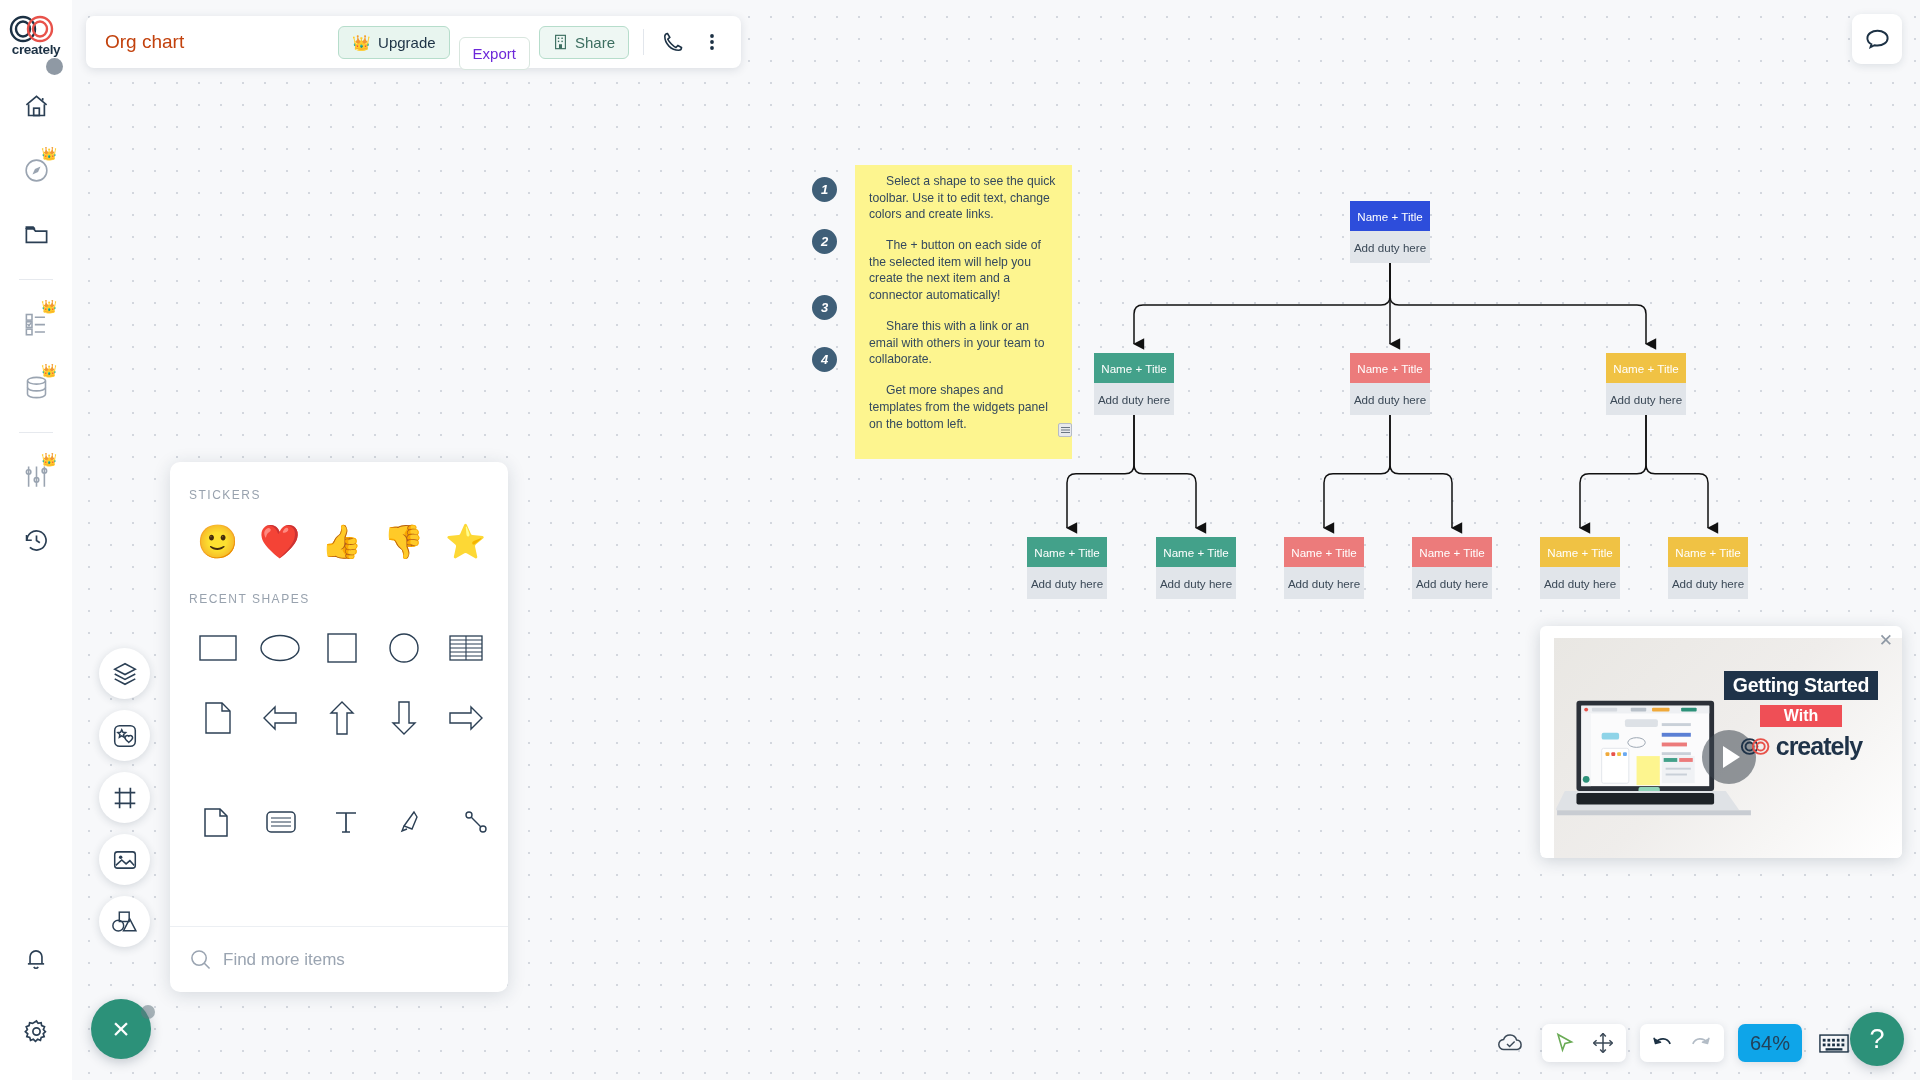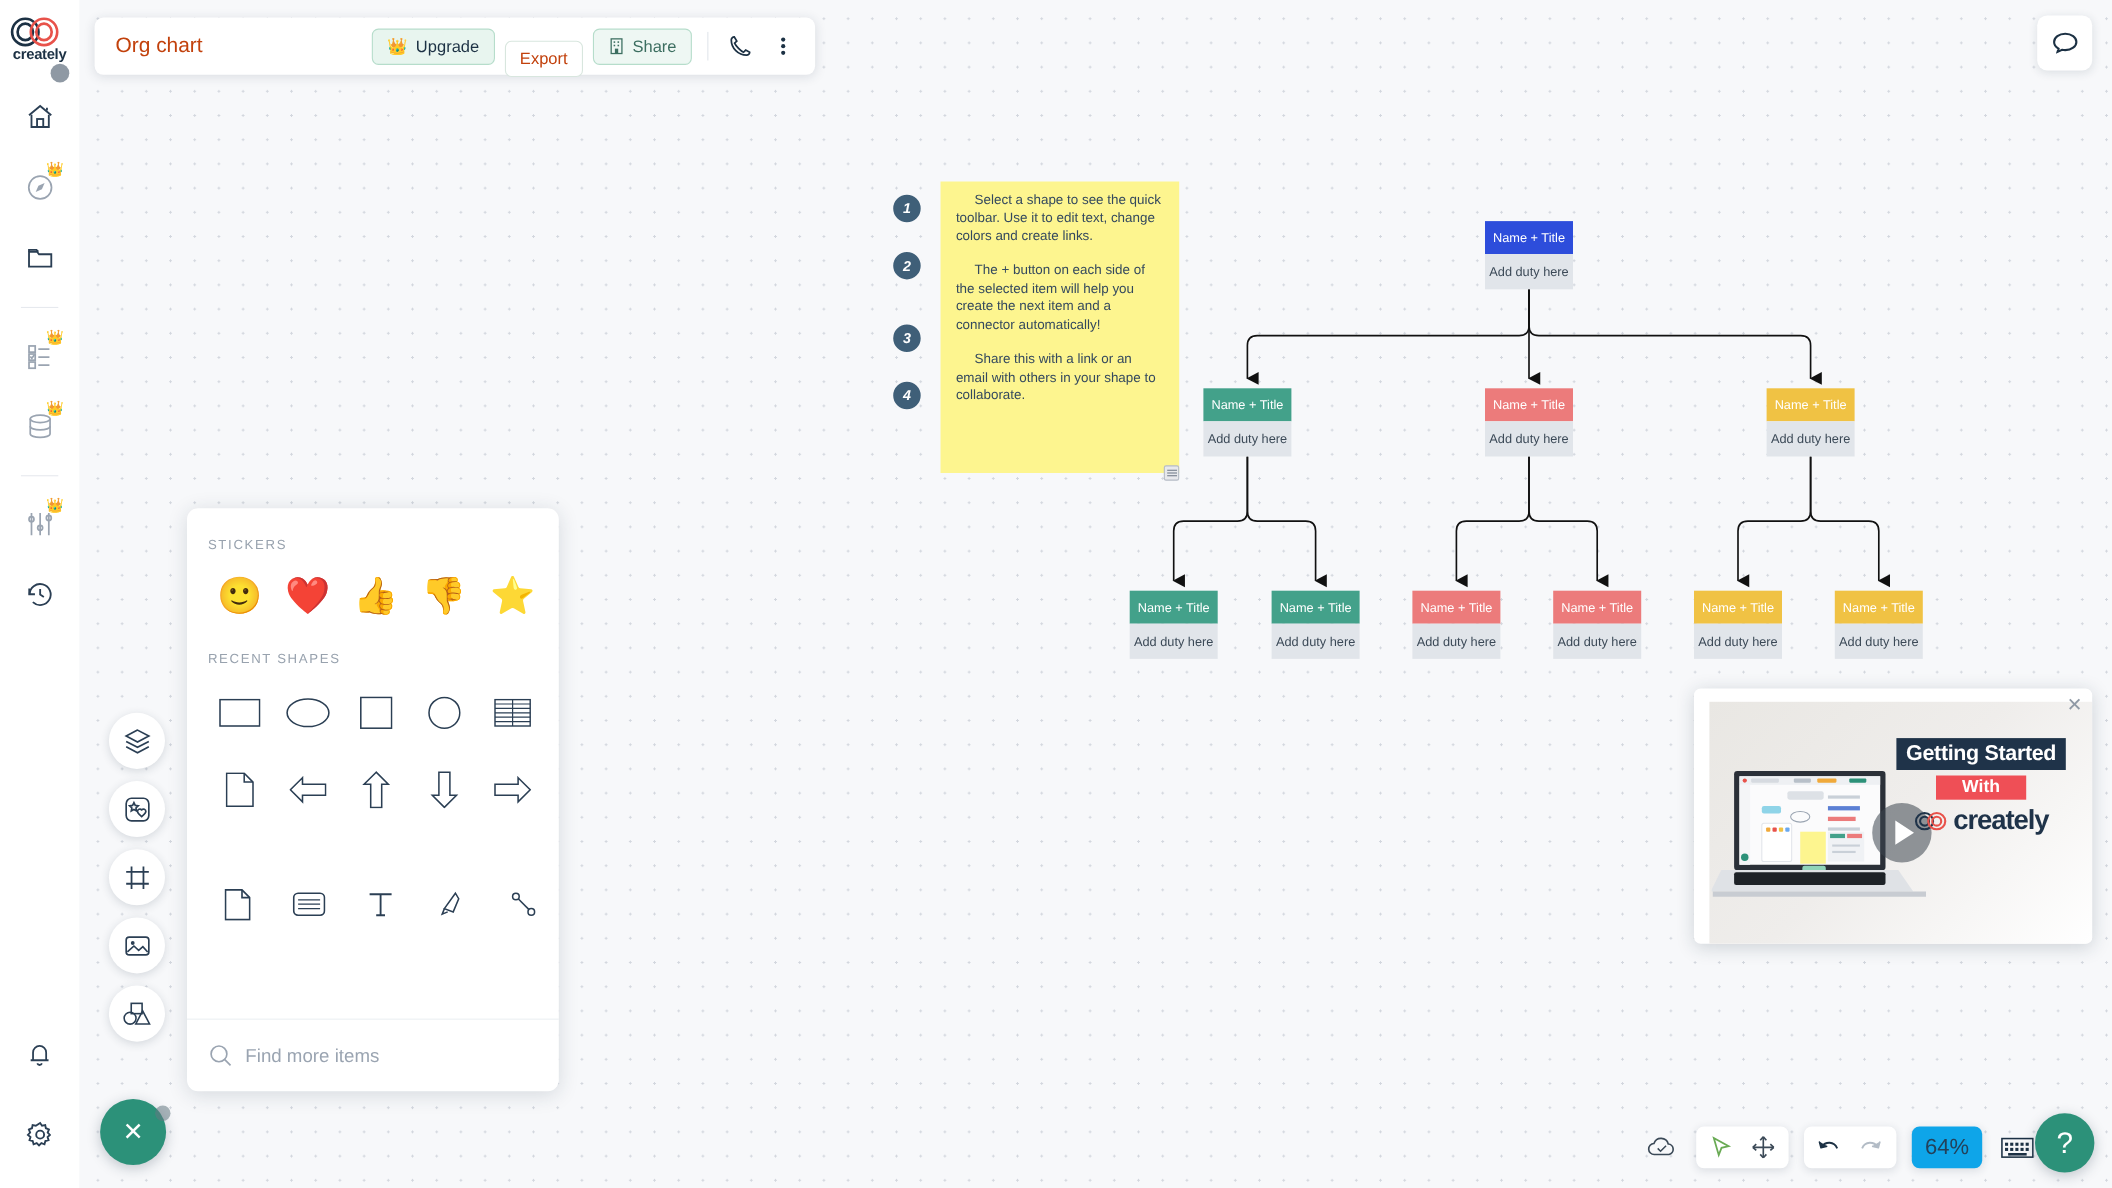--- a/index.html
+++ b/index.html
@@ -71,21 +71,21 @@
     font-size: 19px; color: #c2410c; font-weight: normal;
     flex: 0 0 auto; margin-left: 5px;
   }
   .header-actions { margin-left: auto; display: flex; align-items: center; gap: 9px; }
   .btn {
     height: 33px; border-radius: 6px; font-size: 15px;
     display: flex; align-items: center; justify-content: center;
     gap: 7px; padding: 0 13px; cursor: pointer; white-space: nowrap;
   }
   .btn-upgrade { background: #e8f5ef; border: 1px solid #b6ddcb; color: #1c3144; }
-  .btn-export  { background: #fff; border: 1px solid #d8e6de; color: #c2410c; margin-top: 23px; }
+  .btn-export  { background: #fff; border: 1px solid #d8e6de; color: #6d28d9; margin-top: 23px; }
   .btn-share   { background: #eef7f3; border: 1px solid #b6ddcb; color: #3c6e60; }
   .hdr-div { width: 1px; height: 26px; background: #e2e6ec; margin: 0 5px; }
   .hdr-icon { width: 30px; height: 30px; display: flex; align-items: center; justify-content: center; cursor: pointer; }
 
   
   .dropdown {
     position: absolute; left: 554px; top: 76px;
     width: 159px; background: #fff;
     border-radius: 7px; box-shadow: 0 4px 16px rgba(28,49,68,.18);
     padding: 11px 0 13px 0; z-index: 35;
@@ -452,21 +452,22 @@
         </svg>
       </div>
     </div>
   </div>
 
 
   <div class="note-wrap">
     <div class="note">
       <div class="note-line">Select a shape to see the quick toolbar. Use it to edit text, change colors and create links.</div>
       <div class="note-line">The + button on each side of the selected item will help you create the next item and a connector automatically!</div>
-      <div class="note-line">Share this with a link or an email with others in your shape to collaborate.</div>
+      <div class="note-line">Share this with a link or an email with others in your team to collaborate.</div>
+      <div class="note-line">Get more shapes and templates from the widgets panel on the bottom left.</div>
     </div>
     <div class="note-badge" style="top:10px">1</div>
     <div class="note-badge" style="top:62px">2</div>
     <div class="note-badge" style="top:128px">3</div>
     <div class="note-badge" style="top:180px">4</div>
     <div class="note-handle">
       <svg width="9" height="9" viewBox="0 0 9 9">
         <path d="M0 1.5h9M0 4h9M0 6.5h9" stroke="#6b7683" stroke-width="1"></path>
       </svg>
     </div>

